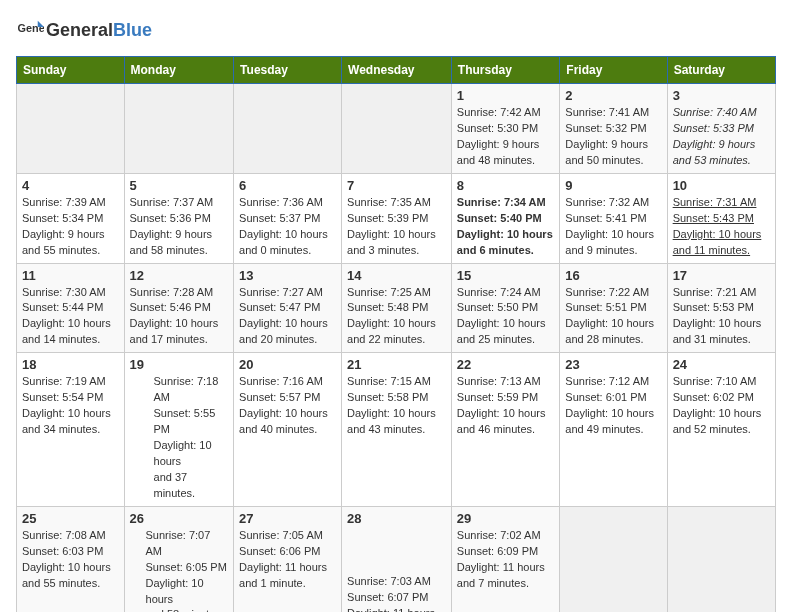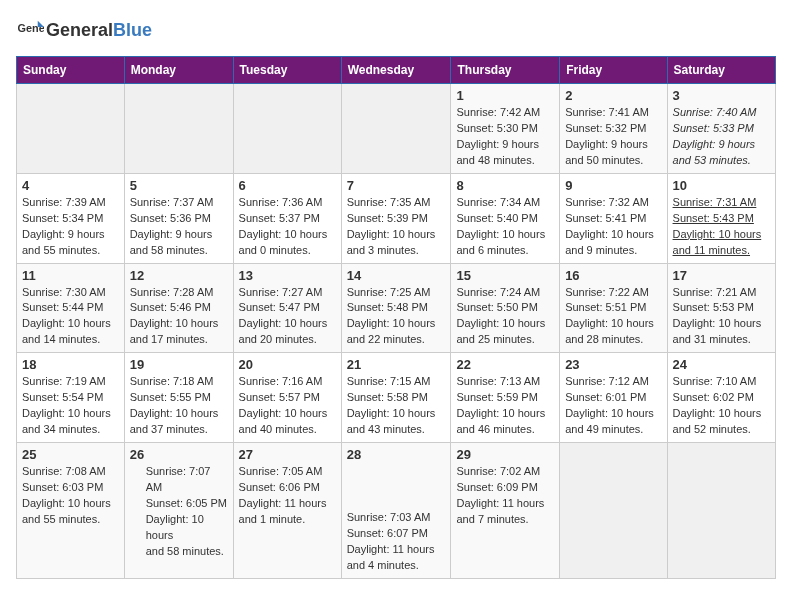--- a/index.html
+++ b/index.html
@@ -36,21 +36,21 @@
     .location-title {
       font-size: 16px;
       color: #555;
     }
     .calendar {
       width: 100%;
       border-collapse: collapse;
       font-size: 11px;
     }
     .calendar thead tr th {
-      background-color: #701a75;
+      background-color: #4d7c0f;
       color: #fff;
       text-align: left;
       padding: 6px 6px;
       font-size: 12px;
       font-weight: bold;
       border: 1px solid #2a6aaf;
       margin-top: 12px;
     }
     .calendar tbody tr td {
       vertical-align: top;
@@ -164,21 +164,21 @@
         </td>
         <td>
           <div class="day-number">7</div>
           <div class="day-detail" style="white-space: pre-line;">Sunrise: 7:35 AM
 Sunset: 5:39 PM
 Daylight: 10 hours
 and 3 minutes.</div>
         </td>
         <td>
           <div class="day-number">8</div>
-          <div class="day-detail" style="white-space: pre-line;">Sunrise: 7:34 AM
+          <div class="day-detail" style="white-space: pre-line; font-weight: bold;">Sunrise: 7:34 AM
 Sunset: 5:40 PM
 Daylight: 10 hours
 and 6 minutes.</div>
         </td>
         <td>
           <div class="day-number">9</div>
           <div class="day-detail" style="white-space: pre-line;">Sunrise: 7:32 AM
 Sunset: 5:41 PM
 Daylight: 10 hours
 and 9 minutes.</div>
@@ -245,21 +245,21 @@
       <tr>
         <td>
           <div class="day-number">18</div>
           <div class="day-detail" style="white-space: pre-line;">Sunrise: 7:19 AM
 Sunset: 5:54 PM
 Daylight: 10 hours
 and 34 minutes.</div>
         </td>
         <td>
           <div class="day-number">19</div>
-          <div class="day-detail" style="white-space: pre-line;">Sunrise: 7:18 AM
+          <div class="day-detail" style="white-space: pre-line; margin-left: 24px;">Sunrise: 7:18 AM
 Sunset: 5:55 PM
 Daylight: 10 hours
 and 37 minutes.</div>
         </td>
         <td>
           <div class="day-number">20</div>
           <div class="day-detail" style="white-space: pre-line;">Sunrise: 7:16 AM
 Sunset: 5:57 PM
 Daylight: 10 hours
 and 40 minutes.</div>

